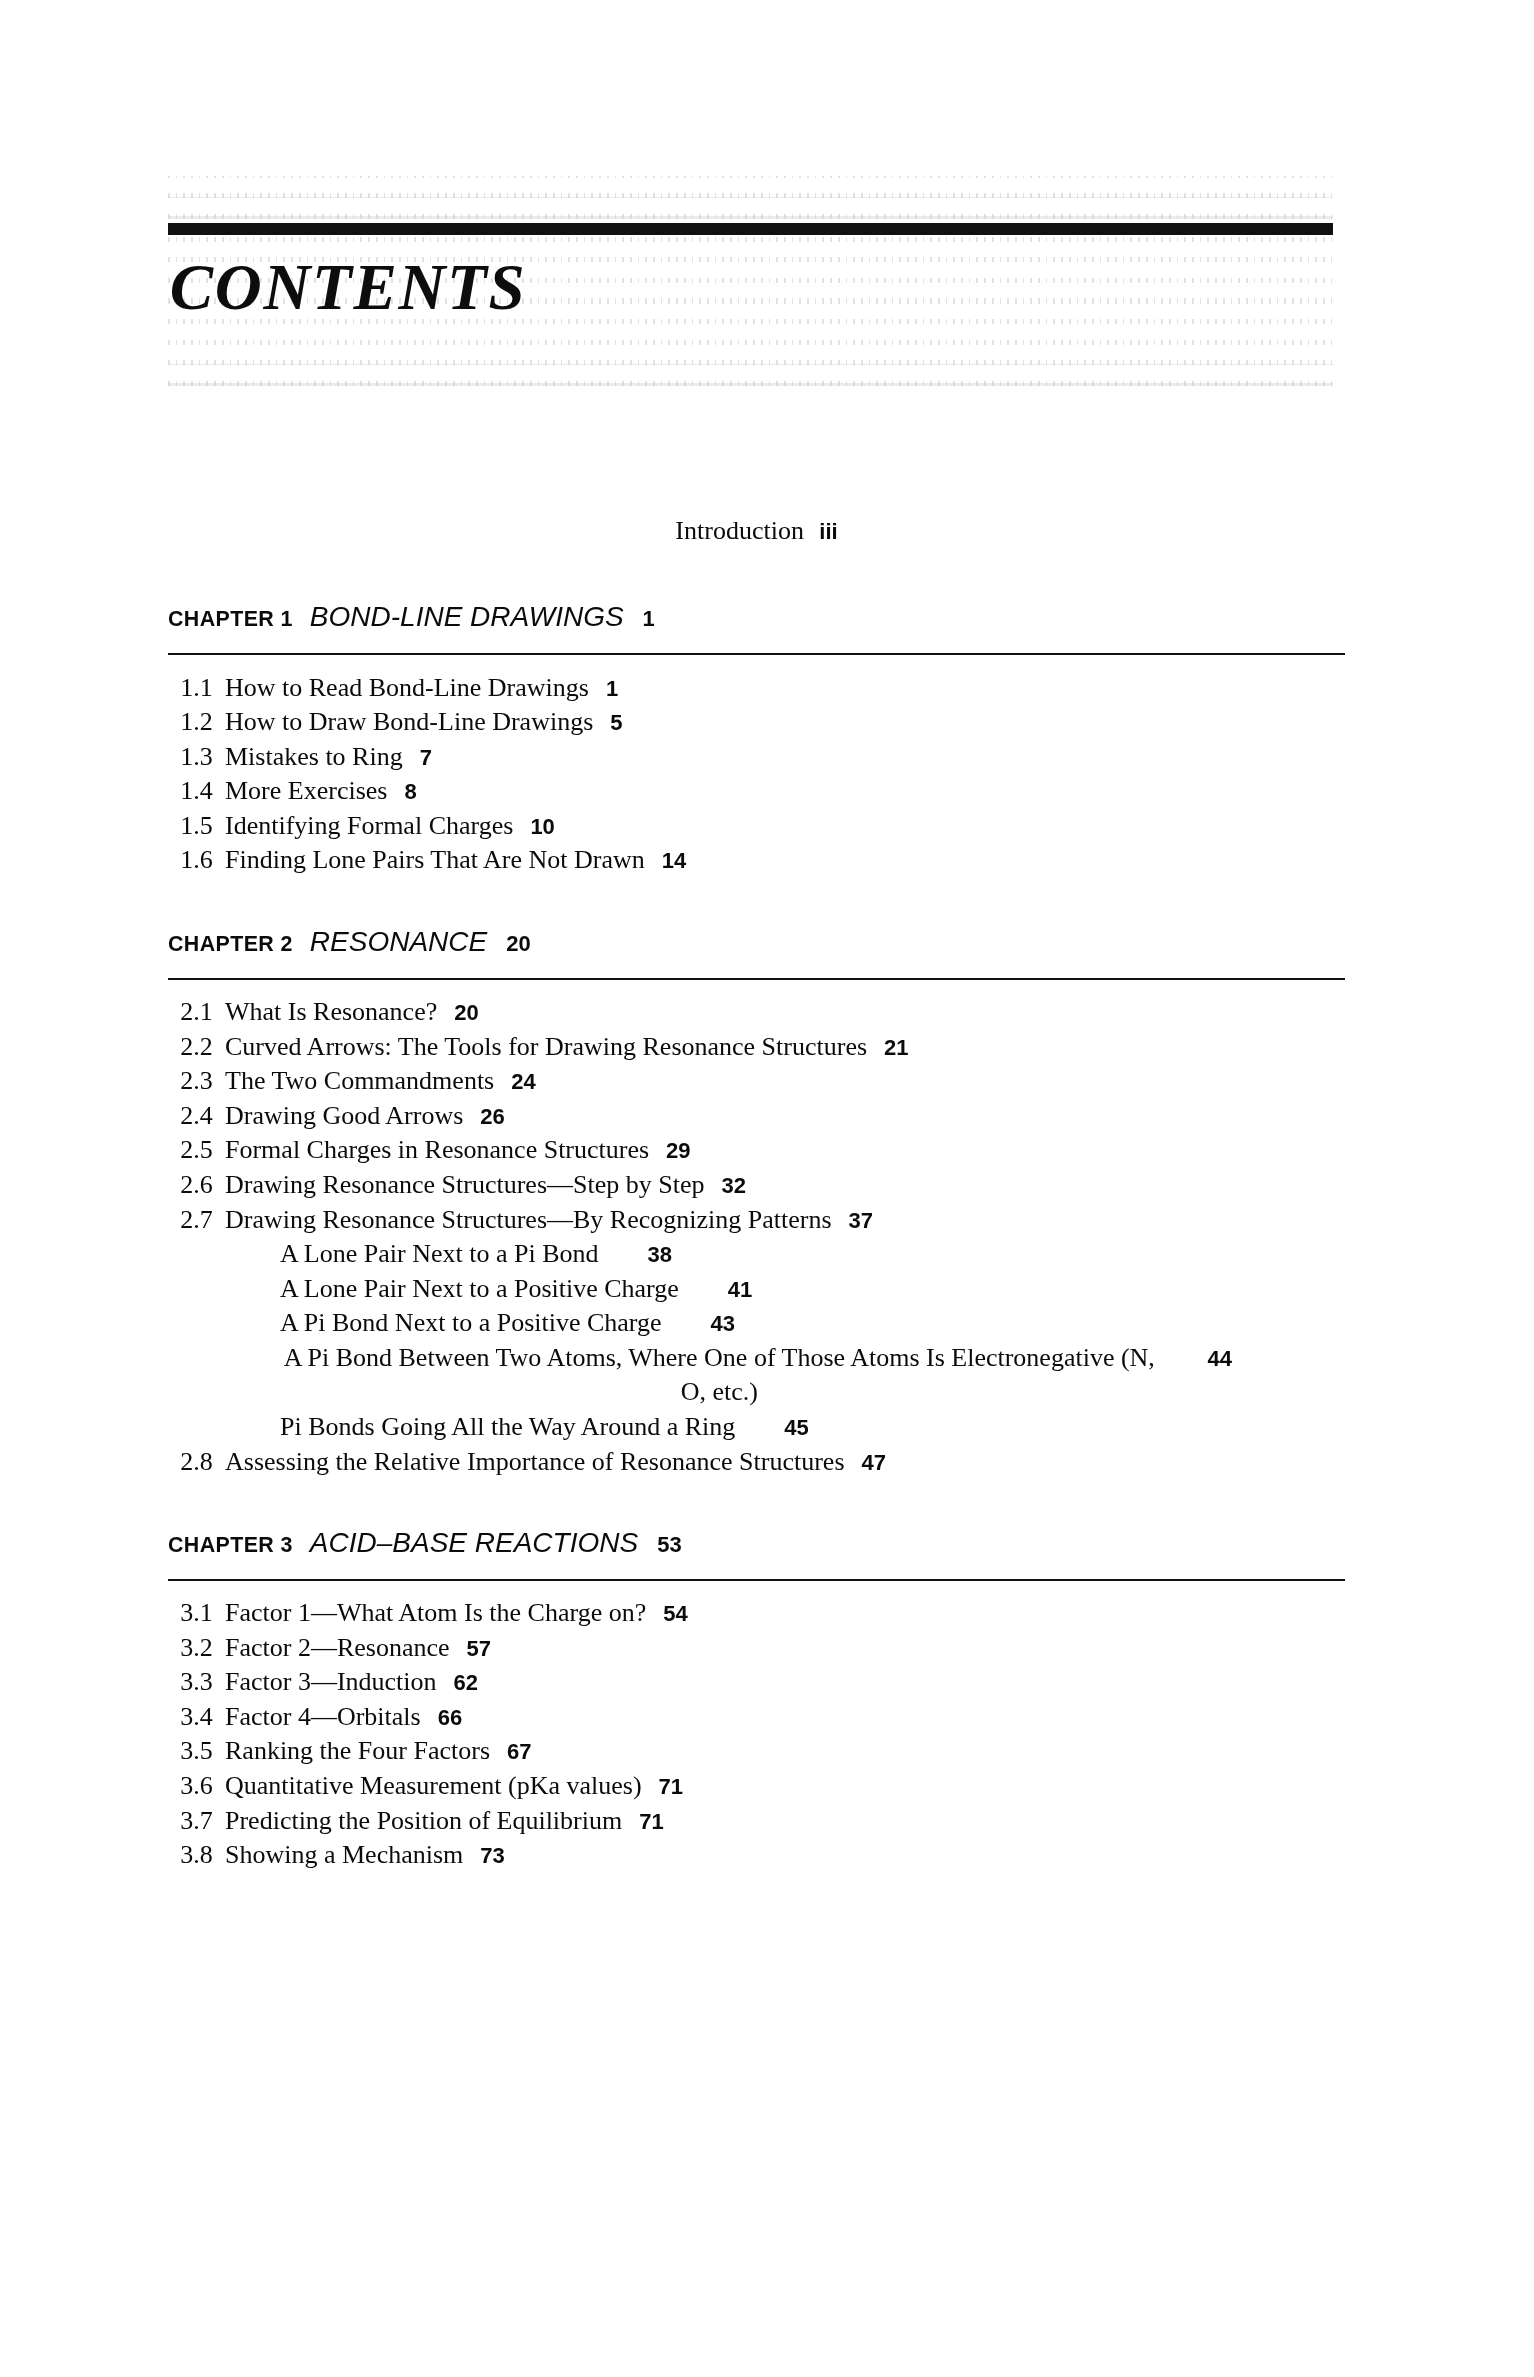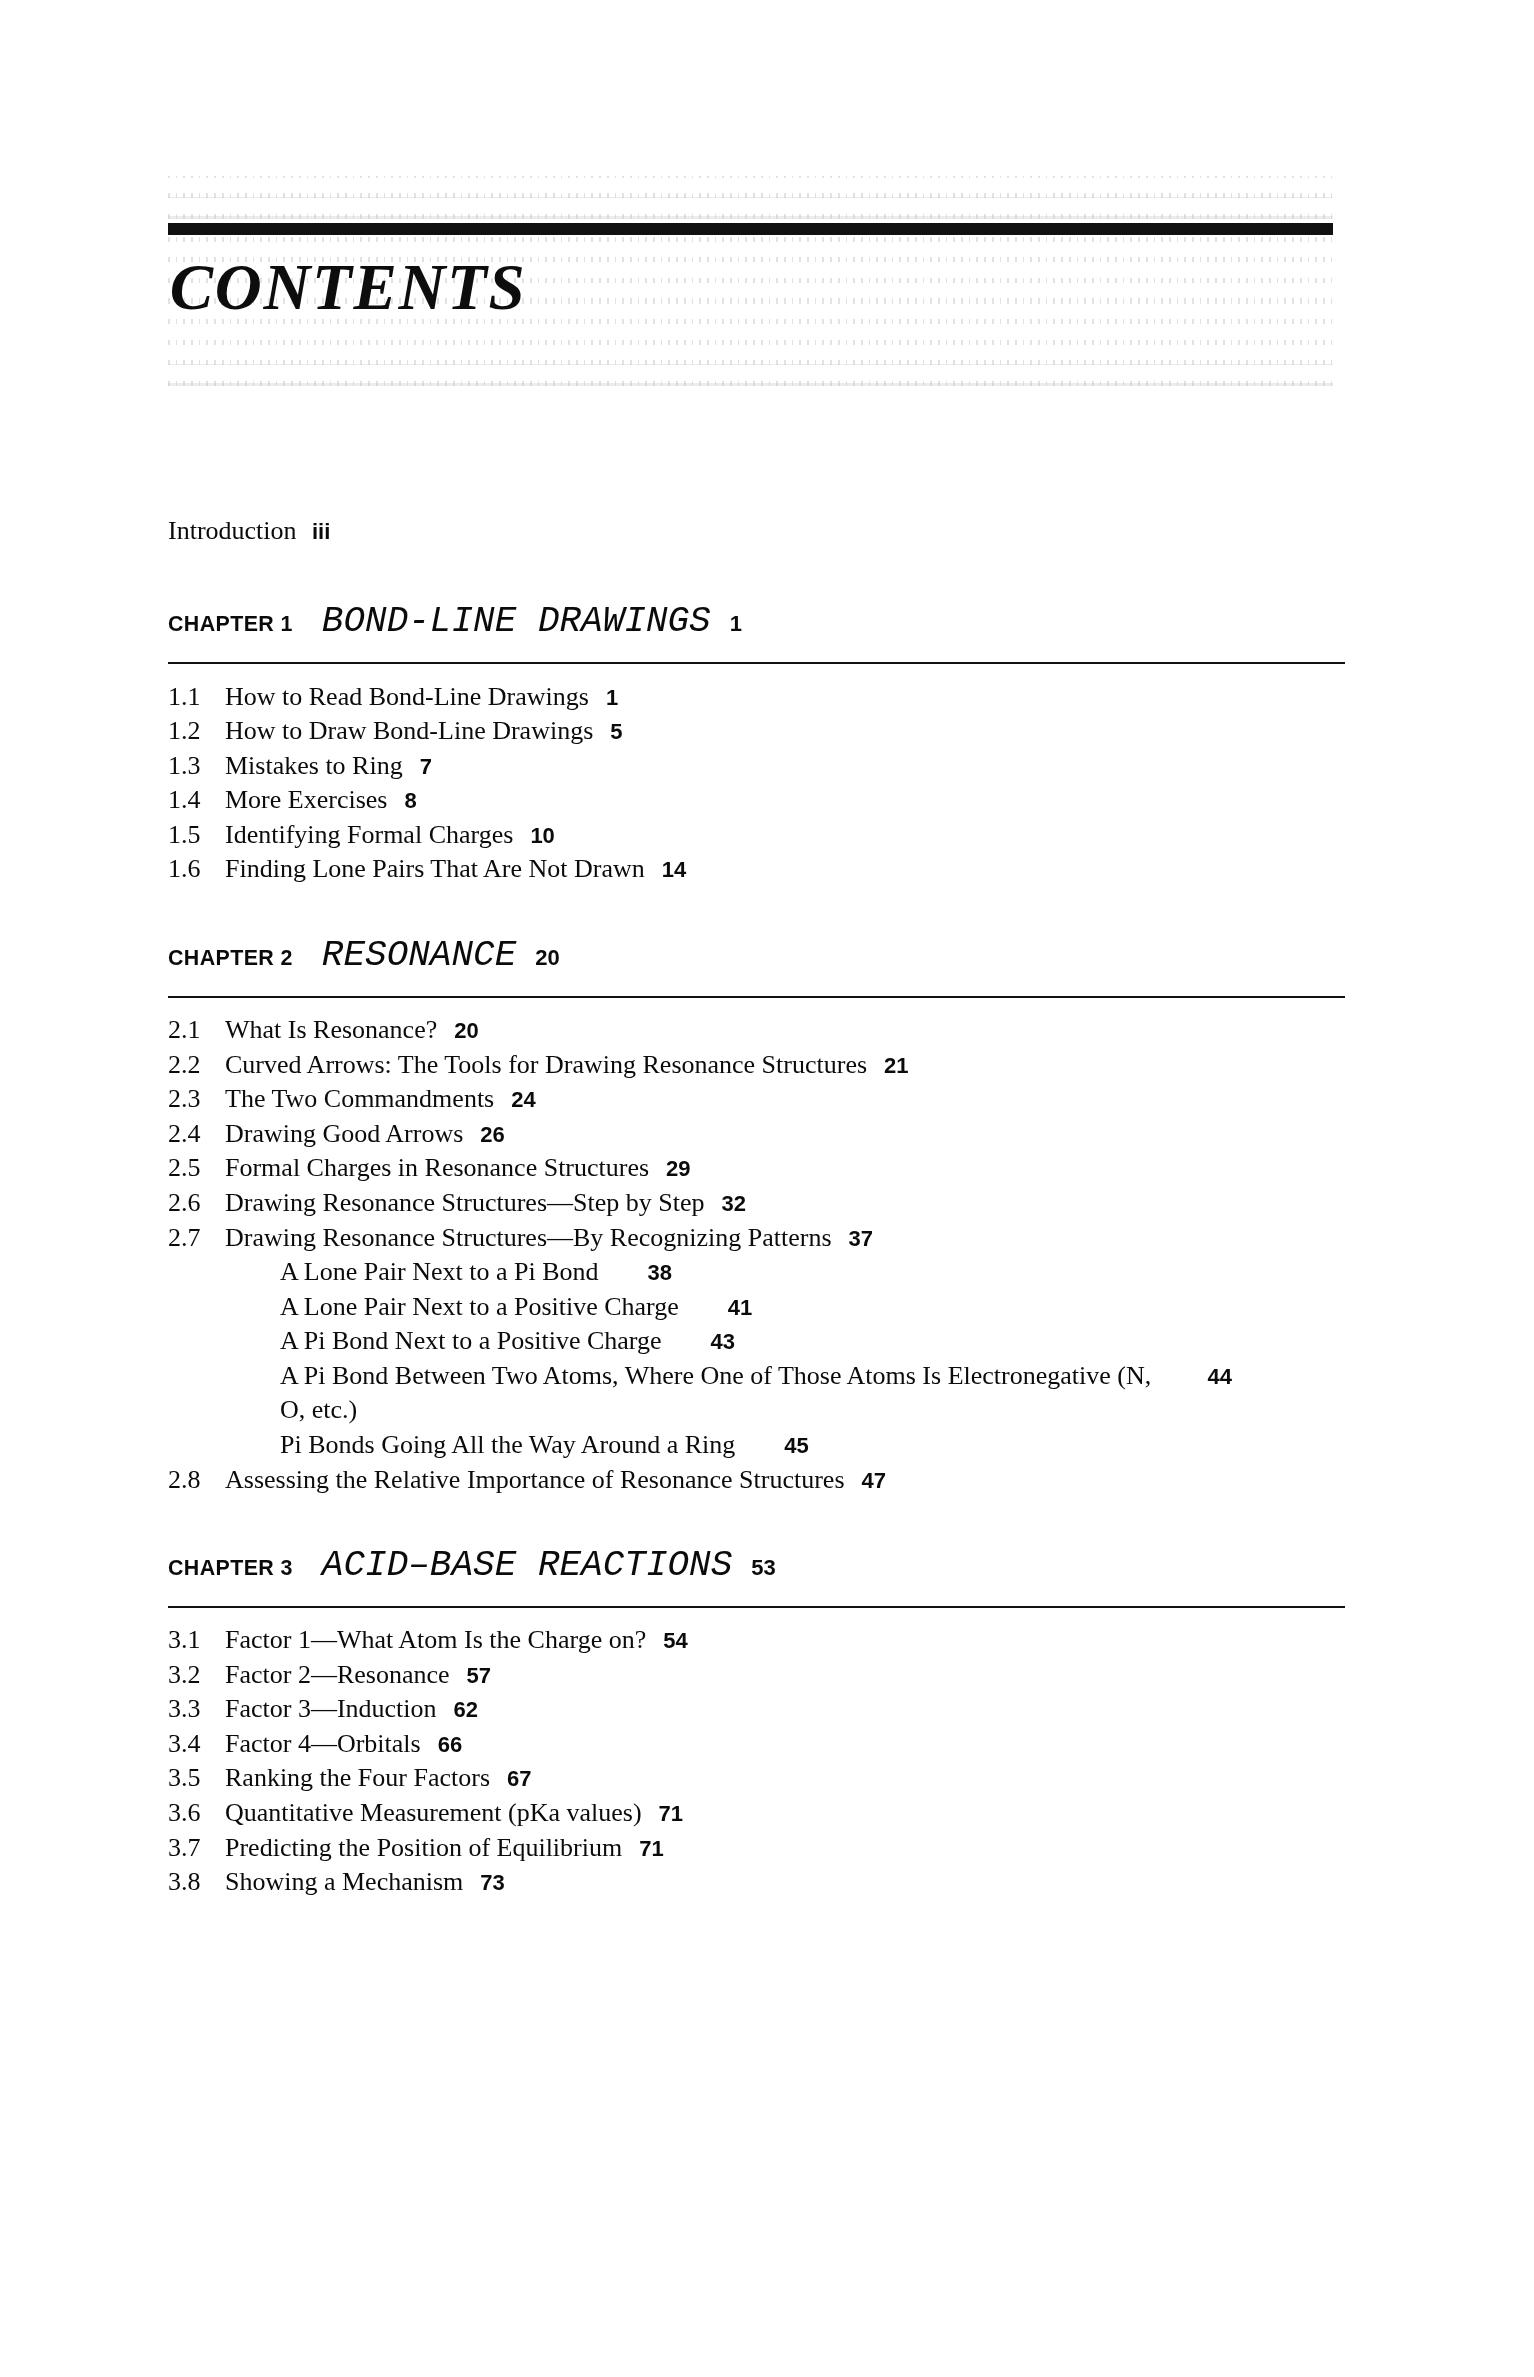--- a/index.html
+++ b/index.html
@@ -77,20 +77,21 @@
   }
   .noise.top { top: 0; height: 43px; }
   .noise.mid { top: 60px; height: 150px; }
 
   
   .content {
     position: absolute;
     left: 168px;
     top: 515px;
     width: 1177px;
+    text-align: center;
   }
 
   .intro-line {
     font-size: 26px;
     line-height: 1.2;
     margin-bottom: 55px;
   }
   .intro-page {
     font-family: "Liberation Sans", sans-serif;
     font-weight: 700;
@@ -108,24 +109,24 @@
     margin-bottom: 15.4px;
   }
   .chapter-label {
     font-family: "Liberation Sans", sans-serif;
     font-weight: 700;
     font-size: 21.4px;
     letter-spacing: 0.4px;
     white-space: nowrap;
   }
   .chapter-title {
-    font-family: Liberation Mono, monospace;
+    font-family: Liberation Sans, sans-serif;
     font-style: italic;
-    font-size: 36px;
-    margin-left: 29px;
+    font-size: 28px;
+    margin-left: 17px;
     white-space: nowrap;
   }
   .chapter-page {
     font-family: "Liberation Sans", sans-serif;
     font-weight: 700;
     font-size: 22px;
     margin-left: 19px;
   }
 
   .entries { margin: 0; padding: 0; }

